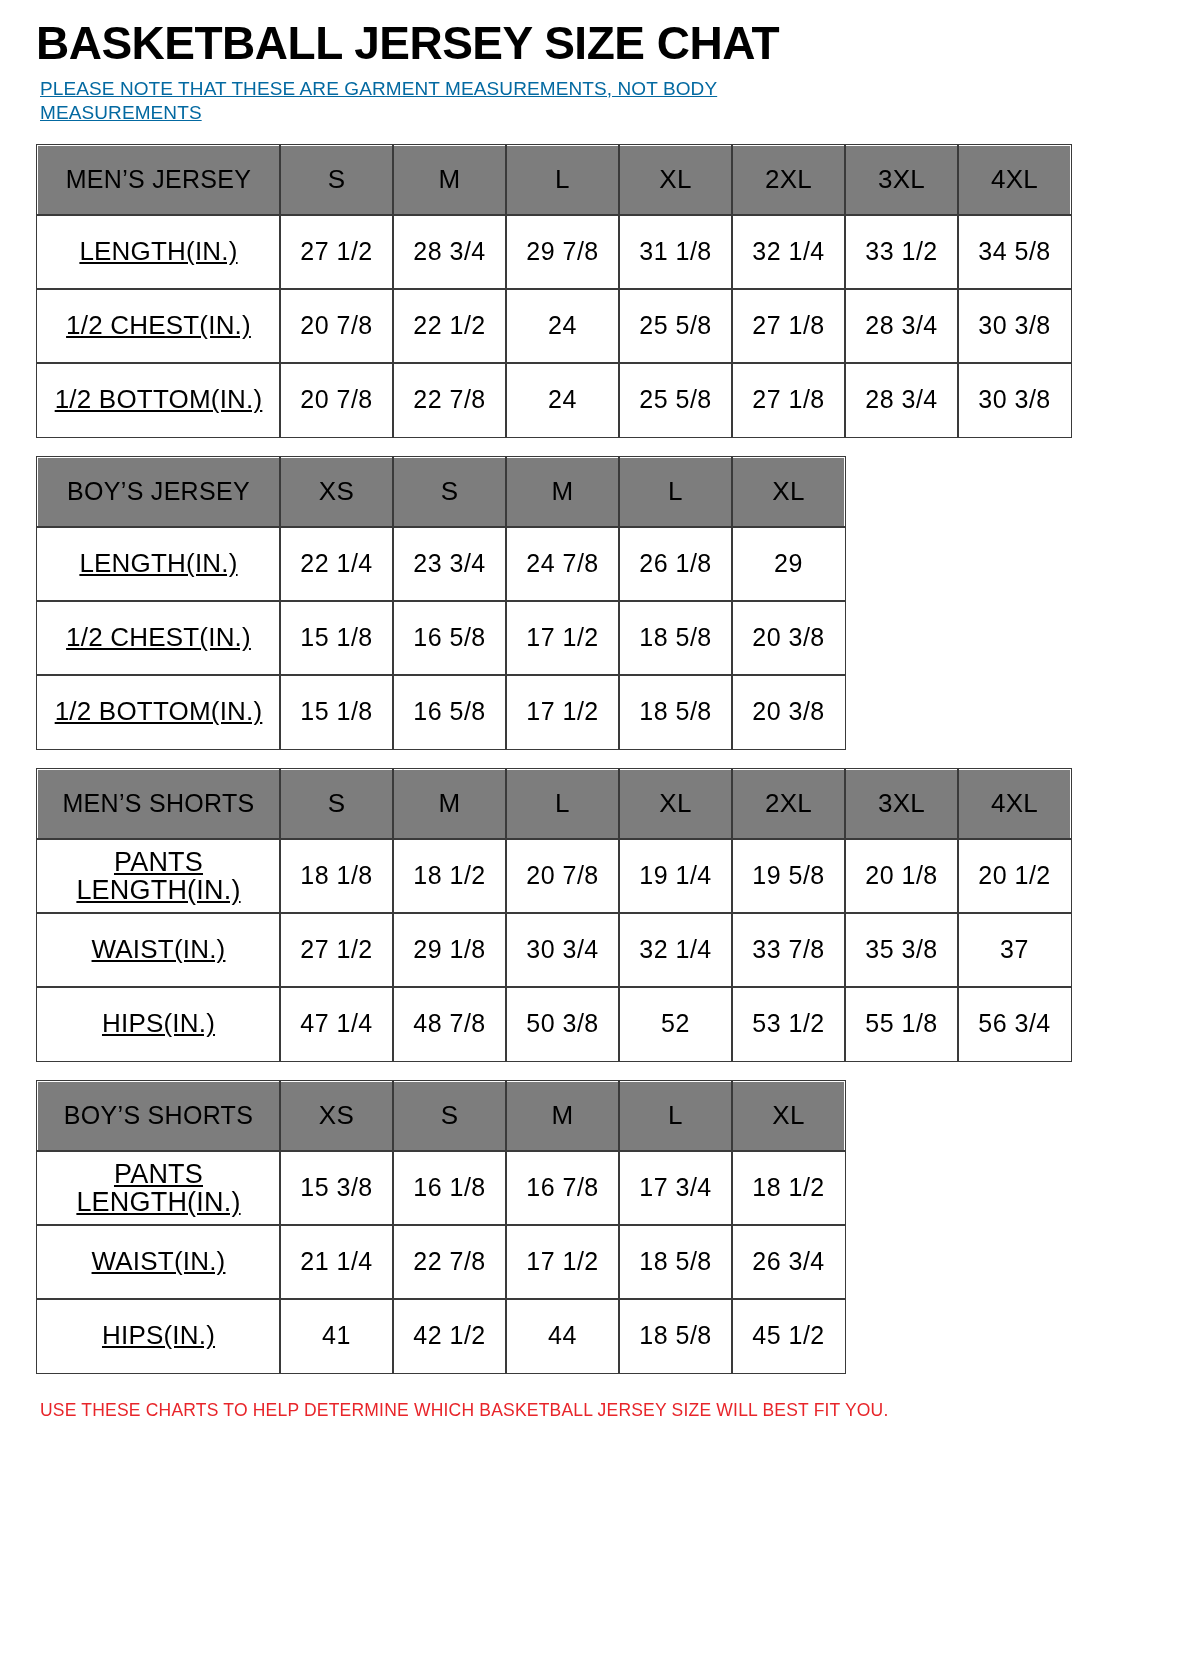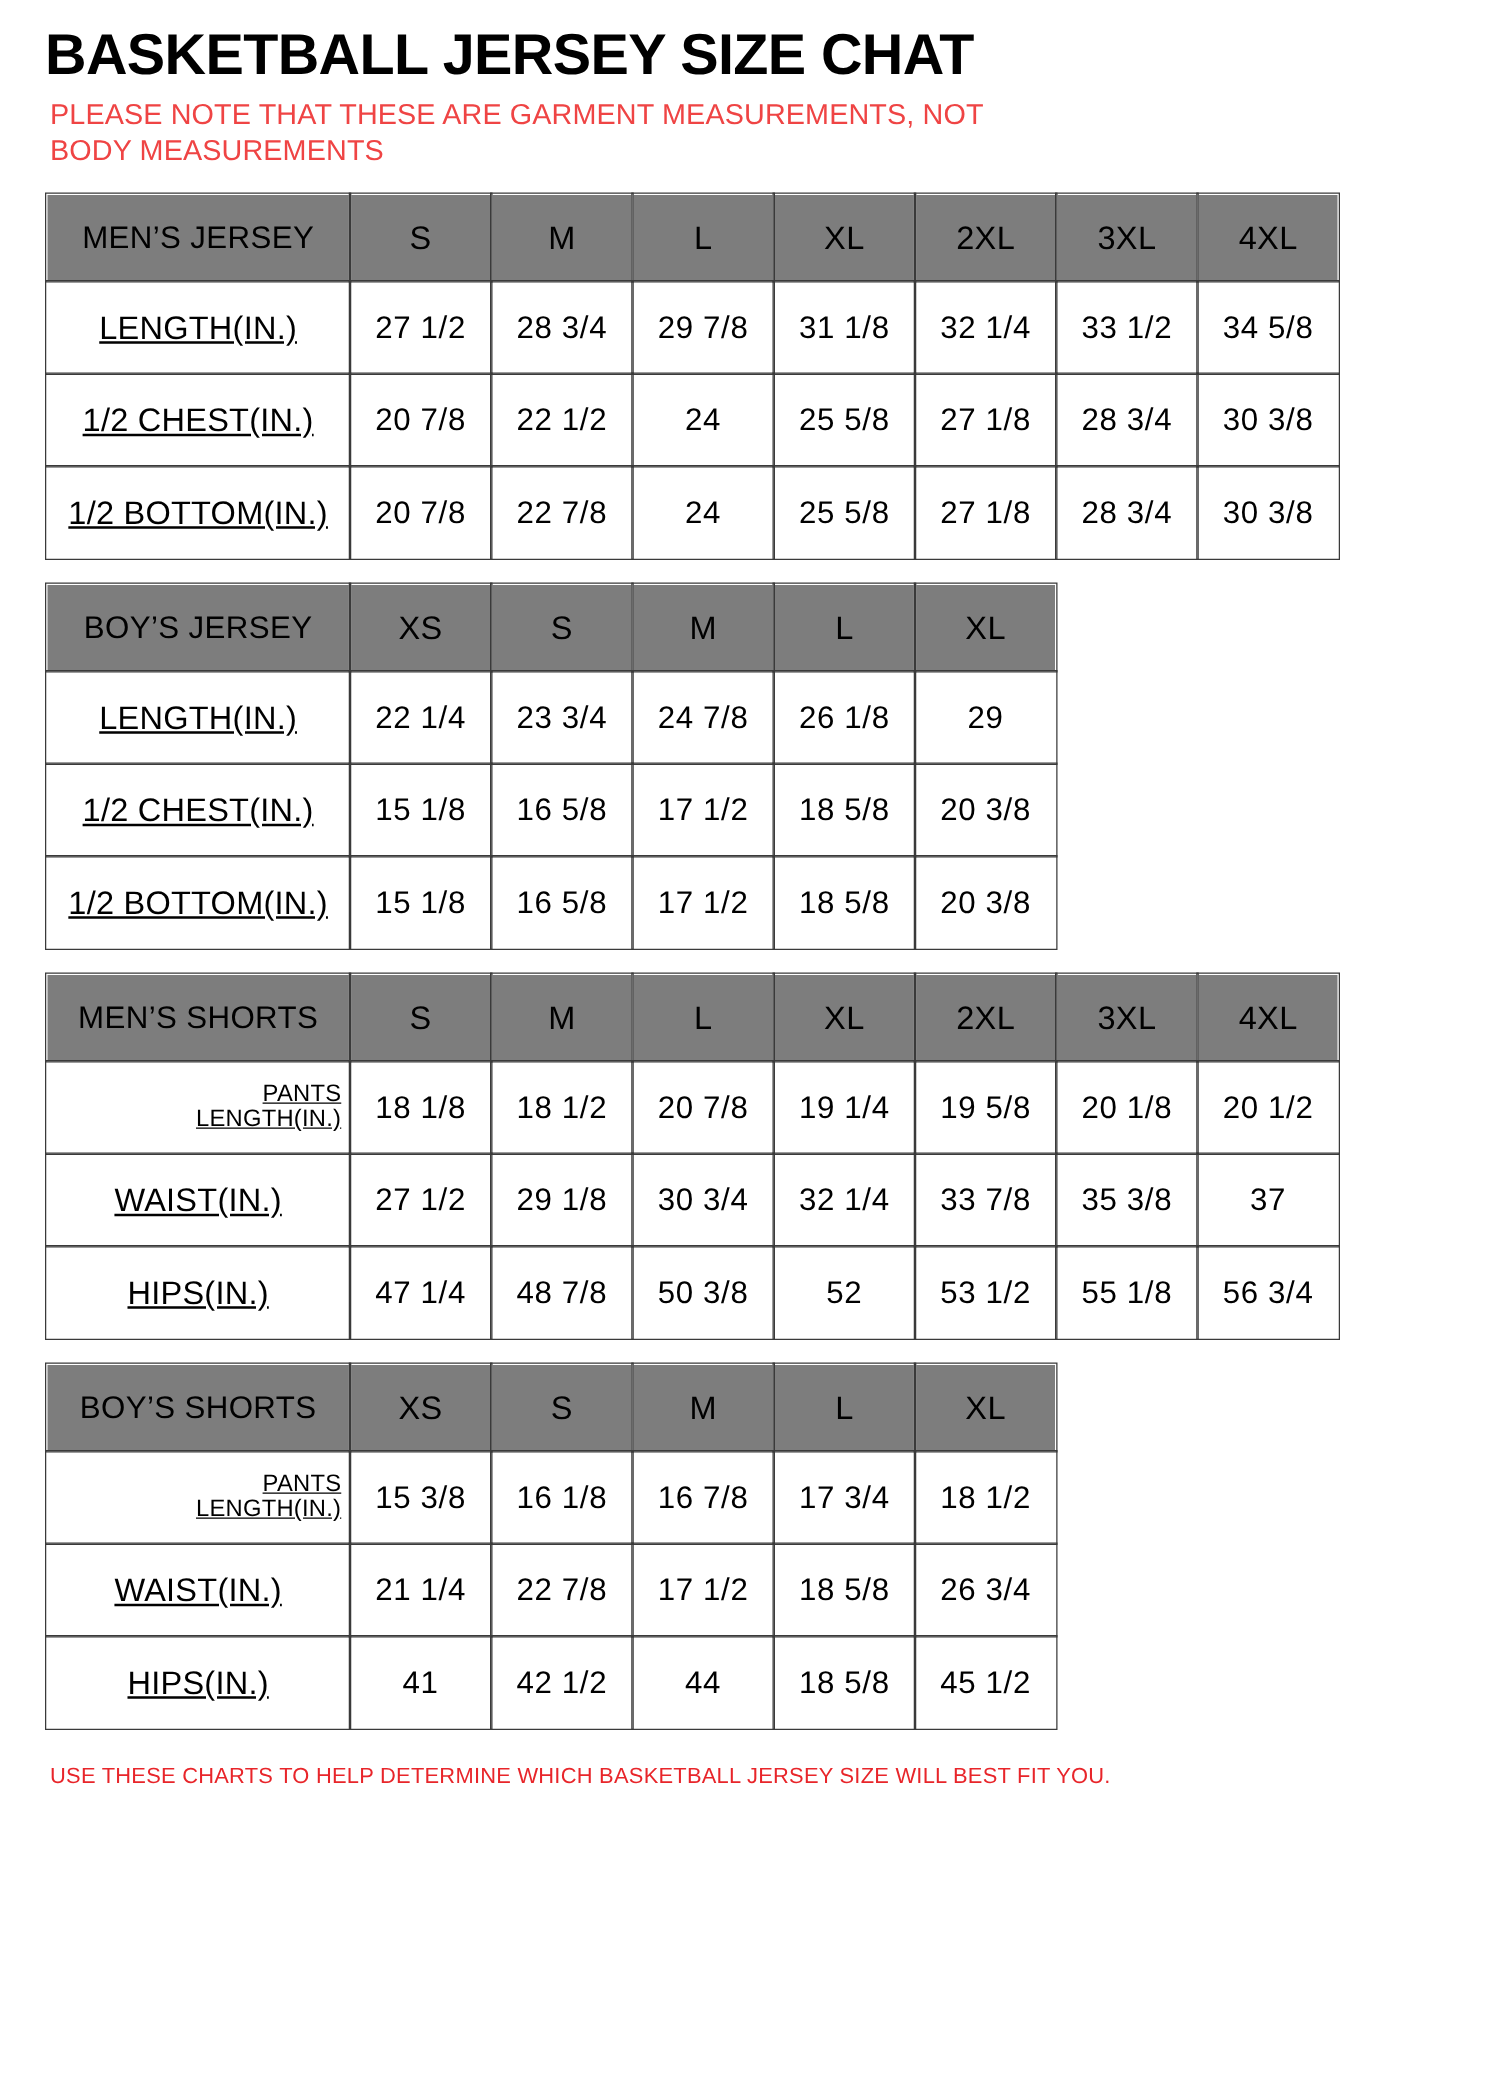--- a/index.html
+++ b/index.html
@@ -25,25 +25,26 @@
     margin: 0;
     font-size: 46px;
     font-weight: bold;
     letter-spacing: -0.5px;
     line-height: 1.1;
     color: #000;
     white-space: nowrap;
   }
   .note {
     margin: 8px 0 0 4px;
-    color: #ef4444;
-    font-size: 23px;
+    color: #0369a1;
+    font-size: 19px;
     line-height: 1.3;
     max-width: 800px;
     letter-spacing: 0.1px;
+    text-decoration: underline;
   }
   table.chart {
     border-collapse: collapse;
     margin-top: 18px;
     table-layout: fixed;
   }
   table.chart td, table.chart th {
     border: 2px solid #ffffff;
     outline: 1px solid #3a3a3a;
     text-align: center;
@@ -67,23 +68,22 @@
     font-size: 26px;
     height: 70px;
   }
   table.chart tbody td.rowhead {
     font-size: 26px;
     letter-spacing: 0.2px;
     padding: 0 6px;
     text-decoration: underline;
   }
   table.chart tbody td.rowhead.two-line {
-    font-size: 19px;
+    font-size: 27px;
     line-height: 1.05;
-    text-align: right;
   }
   table.chart tbody td.val {
     font-size: 25px;
     letter-spacing: 0.5px;
   }
   
   col.c-label { width: 243px; }
   col.c-size  { width: 113px; }
 
   .footer {

